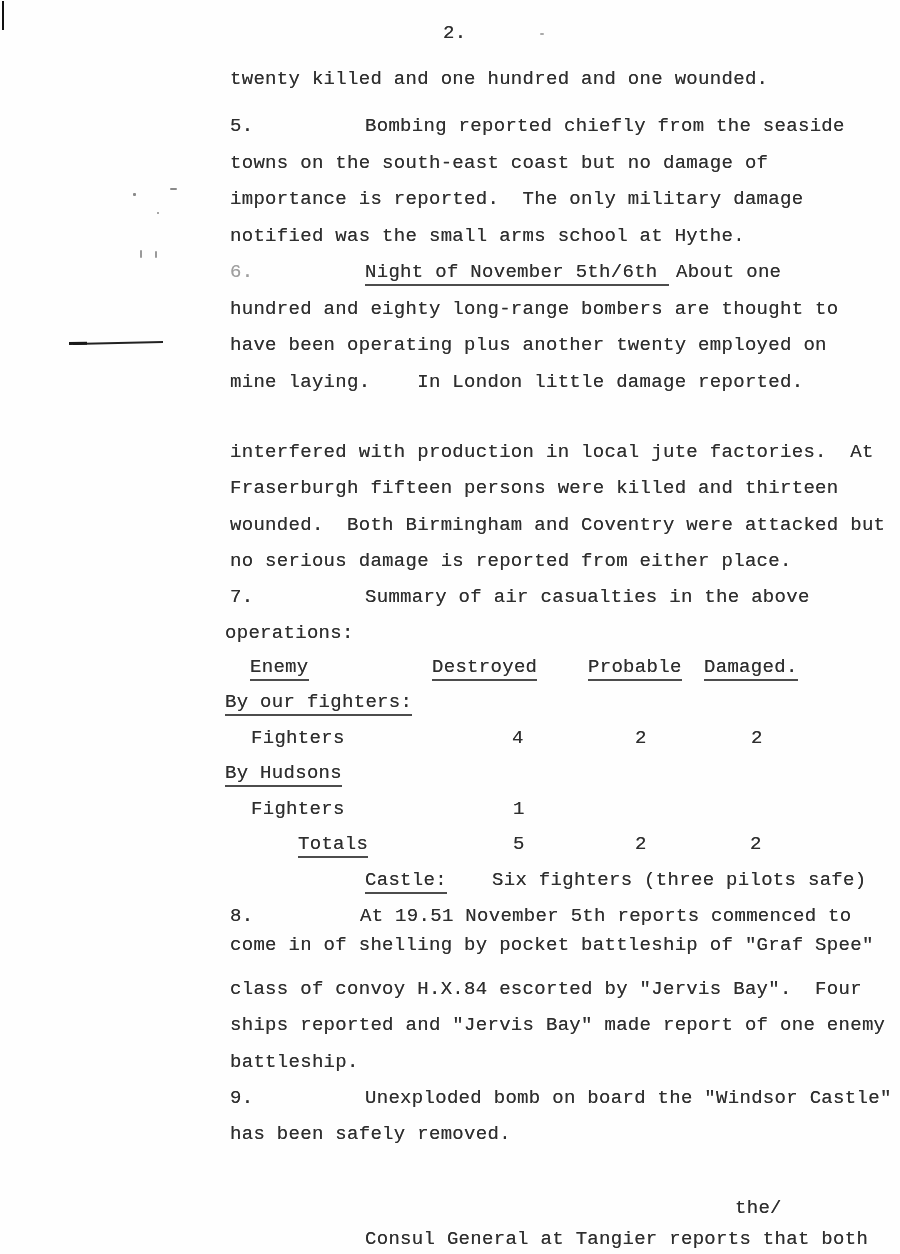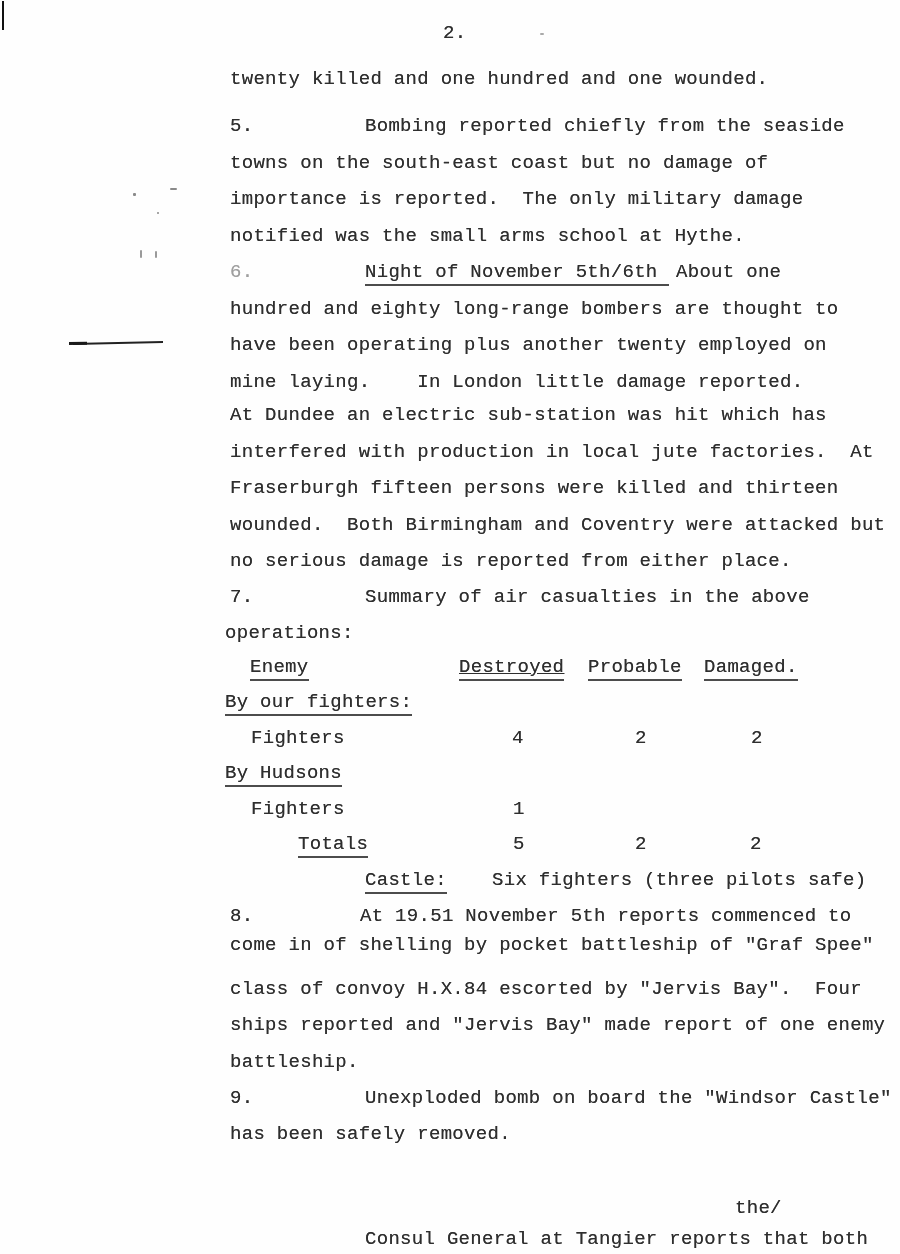--- a/index.html
+++ b/index.html
@@ -133,23 +133,20 @@
       </div>
       <div class="line" style="top: 298px; font-family: Liberation Mono, monospace;">
         <span class="seg" style="left: 230px;">hundred and eighty long-range bombers are thought to</span>
       </div>
       <div class="line" style="top: 334px;">
         <span class="seg" style="left: 230px;">have been operating plus another twenty employed on</span>
       </div>
       <div class="line" style="top: 371px;">
         <span class="seg" style="left: 230px;">mine laying.    In London little damage reported.</span>
       </div>
-      <div class="line" style="top: 404px;">
-        <span class="seg" style="left: 230px;">At Dundee an electric sub-station was hit which has</span>
-      </div>
       <div class="line" style="top: 441px;">
         <span class="seg" style="left: 230px;">interfered with production in local jute factories.  At</span>
       </div>
       <div class="line" style="top: 514px;">
         <span class="seg" style="left: 230px;">wounded.  Both Birmingham and Coventry were attacked but</span>
       </div>
       <div class="line" style="top: 477px;">
         <span class="seg" style="left: 230px;">Fraserburgh fifteen persons were killed and thirteen</span>
       </div>
       <div class="line" style="top: 550px;">
@@ -157,21 +154,21 @@
       </div>
       <div class="line" style="top: 586px;">
         <span class="seg" style="left: 230px;">7.</span>
         <span class="seg" style="left: 365px;">Summary of air casualties in the above</span>
       </div>
       <div class="line" style="top: 622px;">
         <span class="seg" style="left: 225px;">operations:</span>
       </div>
       <div class="line" style="top: 656px;">
         <span class="seg u" style="left: 250px;">Enemy</span>
-        <span class="seg u" style="left: 459px; text-decoration: underline;">Destroyed</span>
+        <span class="seg u" style="left: 432px;">Destroyed</span>
         <span class="seg u" style="left: 588px;">Probable</span>
         <span class="seg u" style="left: 704px;">Damaged.</span>
       </div>
       <div class="line" style="top: 691px;">
         <span class="seg u" style="left: 225px;">By our fighters:</span>
       </div>
       <div class="line" style="top: 727px;">
         <span class="seg" style="left: 251px;">Fighters</span>
         <span class="seg" style="left: 512px;">4</span>
         <span class="seg" style="left: 635px;">2</span>

